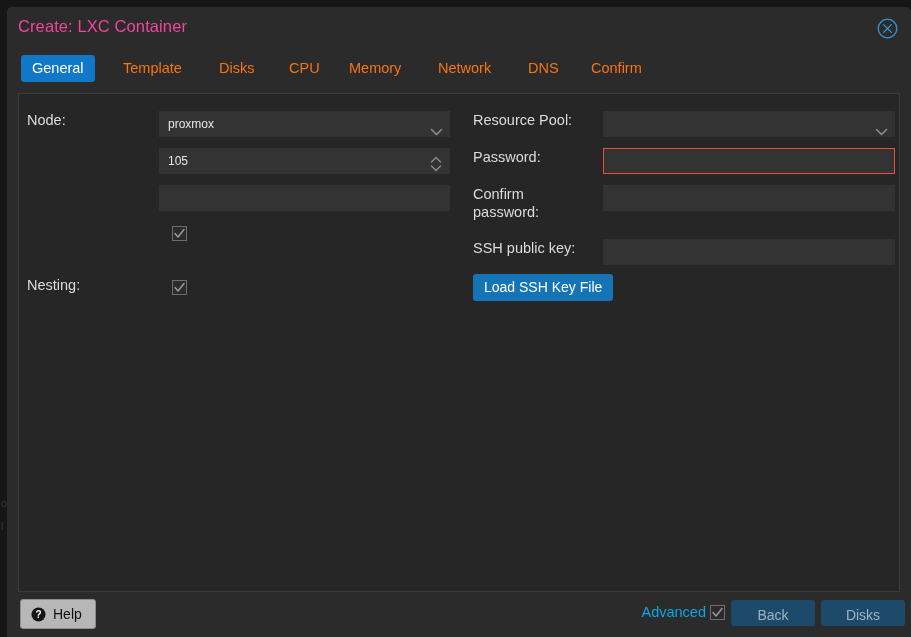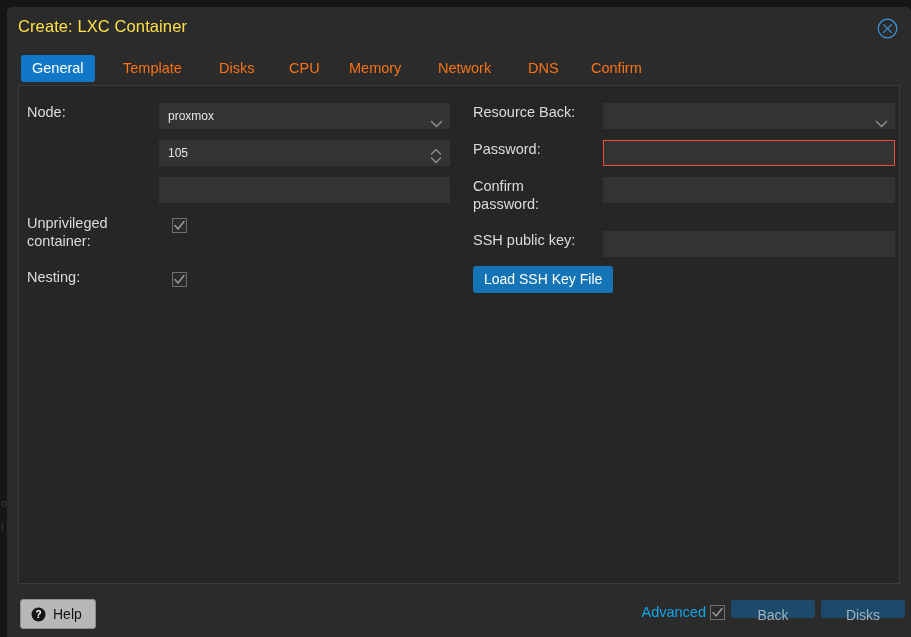--- a/index.html
+++ b/index.html
@@ -45,21 +45,21 @@
   
   #titlebar {
     position: relative;
     height: 41px;
   }
   #dialog-title {
     position: absolute;
     left: 11px;
     top: 10px;
     font-size: 16.5px;
-    color: #fde047;
+    color: #ec4899;
     letter-spacing: 0.1px;
     white-space: nowrap;
   }
   #close-btn {
     position: absolute;
     right: 13px;
     top: 11px;
     width: 21px;
     height: 21px;
     cursor: pointer;
@@ -90,21 +90,21 @@
   .tab.active {
     background: #1177c7;
     color: #ffffff;
     text-align: center;
   }
 
   
   #content-panel {
     position: absolute;
     left: 11px;
-    top: 78px;
+    top: 86px;
     width: 882px;
     height: 499px;
     background: #262626;
     border: 1px solid #3b3b3b;
     box-sizing: border-box;
   }
 
   .form-col { position: absolute; top: 0; }
   #col-left  { left: 0;   width: 446px; }
   #col-right { left: 446px; width: 434px; }
@@ -234,21 +234,21 @@
     height: 15px;
     box-sizing: border-box;
     border: 1px solid #6e6e6e;
     background: #2b2b2b;
     cursor: pointer;
     line-height: 0;
   }
   .nav-btn {
     position: absolute;
     top: 8px;
-    height: 18px;
+    height: 26px;
     line-height: 29px;
     width: 84px;
     text-align: center;
     background: #1d4a6b;
     color: #9fb2bf;
     font-size: 14px;
     border-radius: 3px;
     border: none;
     cursor: pointer;
     font-family: "Liberation Sans", sans-serif;
@@ -309,22 +309,20 @@
             <path d="M2.5 11 L7 15.5 L11.5 11" fill="none" stroke="#8d8d8d" stroke-width="1.4" stroke-linecap="round" stroke-linejoin="round"></path>
           </svg>
         </div>
       </div>
 
       <div class="field-row" style="top:91px">
         <div class="input-box" placeholder=""></div>
       </div>
 
       <div class="field-row" style="top:128px; height:46px">
-        <div class="field-label">Unprivileged
-container:</div>
         <div class="checkbox">
           <svg width="13" height="13" viewBox="0 0 13 13">
               <path d="M2 6.5 L5 10 L11 2.5" fill="none" stroke="#9a9a9a" stroke-width="1.5" stroke-linecap="round" stroke-linejoin="round"></path>
             </svg>
         </div>
       </div>
 
       <div class="field-row" style="top:182px">
         <div class="field-label">Nesting:</div>
         <div class="checkbox">
@@ -332,21 +330,21 @@
               <path d="M2 6.5 L5 10 L11 2.5" fill="none" stroke="#9a9a9a" stroke-width="1.5" stroke-linecap="round" stroke-linejoin="round"></path>
             </svg>
         </div>
       </div>
 
     </div>
 
     <div class="form-col" id="col-right">
 
       <div class="field-row" style="top:17px">
-        <div class="field-label" style="width:140px">Resource Back:</div>
+        <div class="field-label" style="width:140px">Resource Pool:</div>
         <div class="input-box select"></div>
         <div class="chev" style="left:410px; top:21px">
           <svg width="13" height="9" viewBox="0 0 13 9">
               <path d="M1.5 2 L6.5 7 L11.5 2" fill="none" stroke="#8d8d8d" stroke-width="1.5" stroke-linecap="round" stroke-linejoin="round"></path>
             </svg>
         </div>
       </div>
 
       <div class="field-row" style="top:54px">
         <div class="field-label">Password:</div>

